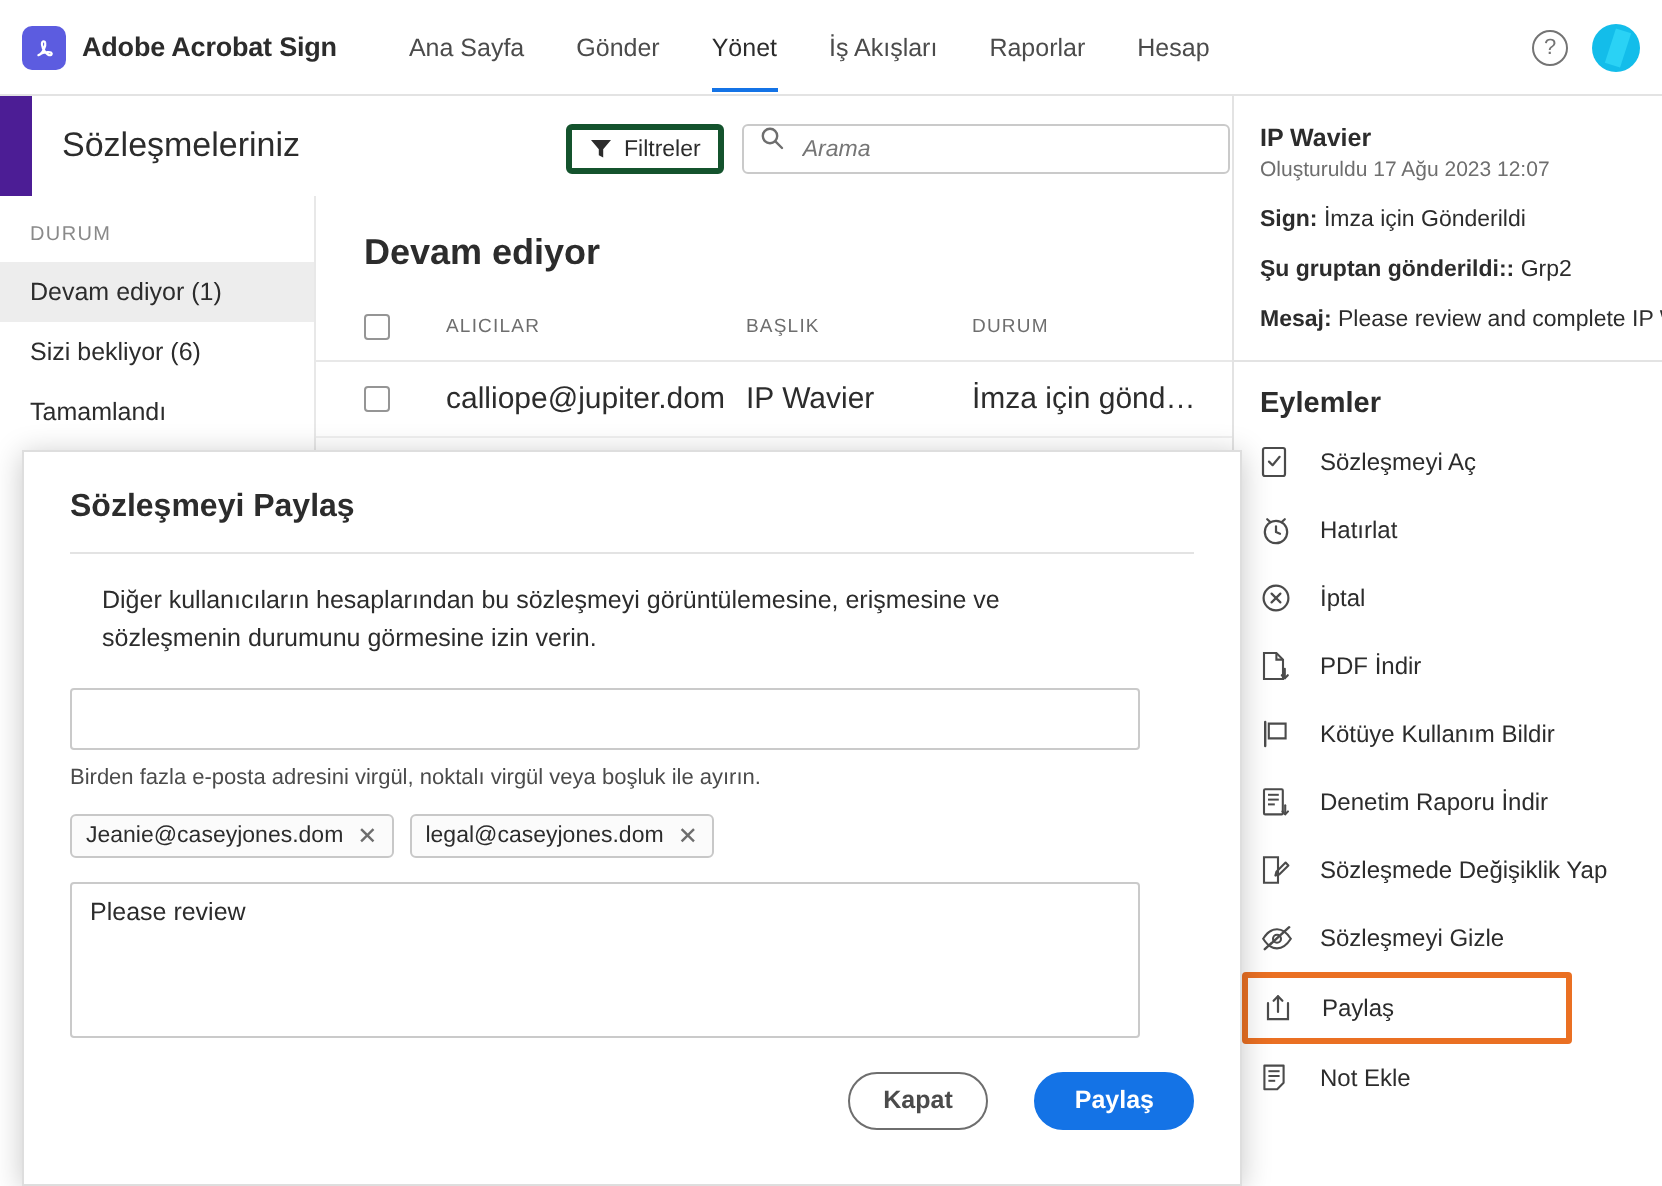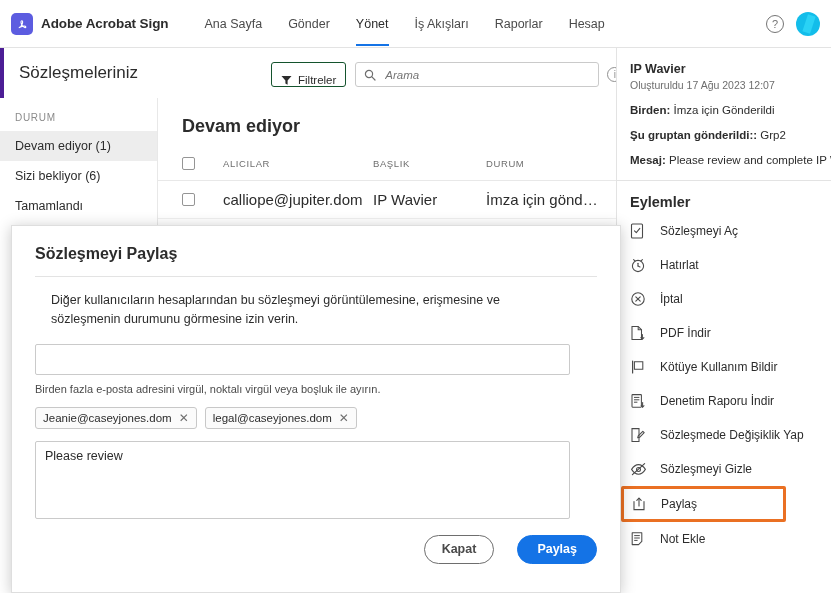--- a/index.html
+++ b/index.html
@@ -45,33 +45,33 @@
     width: 24px; height: 24px; border-radius: 50%;
     background: #13bdea; cursor: pointer; position: relative; overflow: hidden;
   }
   .avatar::after {
     content: ""; position: absolute; left: 9px; top: 3px; width: 8px; height: 18px;
     background: #2ad2f5; transform: rotate(18deg);
   }
 
   
   .titlebar {
-    position: absolute; top: 48px; left: 4px; width: 616px; height: 50px;
+    position: absolute; top: 48px; left: 16px; width: 616px; height: 50px;
     display: flex; align-items: center; background: #fff;
   }
   .page-title { font-size: 17px; color: #2c2c2c; margin-left: 15px; font-weight: 400; }
   .toolbar { position: absolute; left: 267px; top: 14px; display: flex; align-items: center; }
   .filter-btn {
-    height: 25px; border: 1px solid #14532d; border-radius: 3px; background: #fff;
-    display: flex; align-items: flex-end; padding: 0 9px; cursor: pointer; font-size: 11.5px; color: #2c2c2c;
+    height: 25px; border: 3px solid #14532d; border-radius: 3px; background: #fff;
+    display: flex; align-items: center; padding: 0 9px; cursor: pointer; font-size: 11.5px; color: #2c2c2c;
   }
   .filter-btn .funnel { margin-right: 6px; display:flex; }
   .search-wrap {
     position: relative; margin-left: 9px; width: 244px; height: 25px;
-    border: 1px solid #cacaca; border-radius: 3px; background: #fff; display: flex; align-items: center;
+    border: 1px solid #cacaca; border-radius: 3px; background: #fff; display: flex; 
   }
   .search-wrap .mag { margin-left: 8px; display: flex; }
   .search-input {
     border: 0; outline: 0; background: transparent; margin-left: 7px; font-size: 11.5px;
     font-style: italic; color: #8a8a8a; width: 190px; font-family: "Liberation Sans", sans-serif;
   }
   .info-icon {
     margin-left: 8px; width: 15px; height: 15px; border: 1.2px solid #909090; border-radius: 50%;
     font-size: 10px; color: #909090; display: flex; align-items: center; justify-content: center; cursor: pointer;
   }
@@ -245,21 +245,21 @@
       <div class="col-title td">IP Wavier</div>
       <div class="col-status td">İmza için gönder...</div>
     </div>
   </div>
 
   <div class="rightpanel">
     <div class="rp-inner">
       <div class="rp-title">IP Wavier</div>
       <div class="rp-sub">Oluşturuldu 17 Ağu 2023 12:07</div>
       <div class="rp-kv">
-        <b>Birden:</b>
+        <b>Sign:</b>
         <span>İmza için Gönderildi</span>
       </div>
       <div class="rp-kv">
         <b>Şu gruptan gönderildi::</b>
         <span>Grp2</span>
       </div>
       <div class="rp-kv">
         <b>Mesaj:</b>
         <span>Please review and complete IP Wav</span>
       </div>

